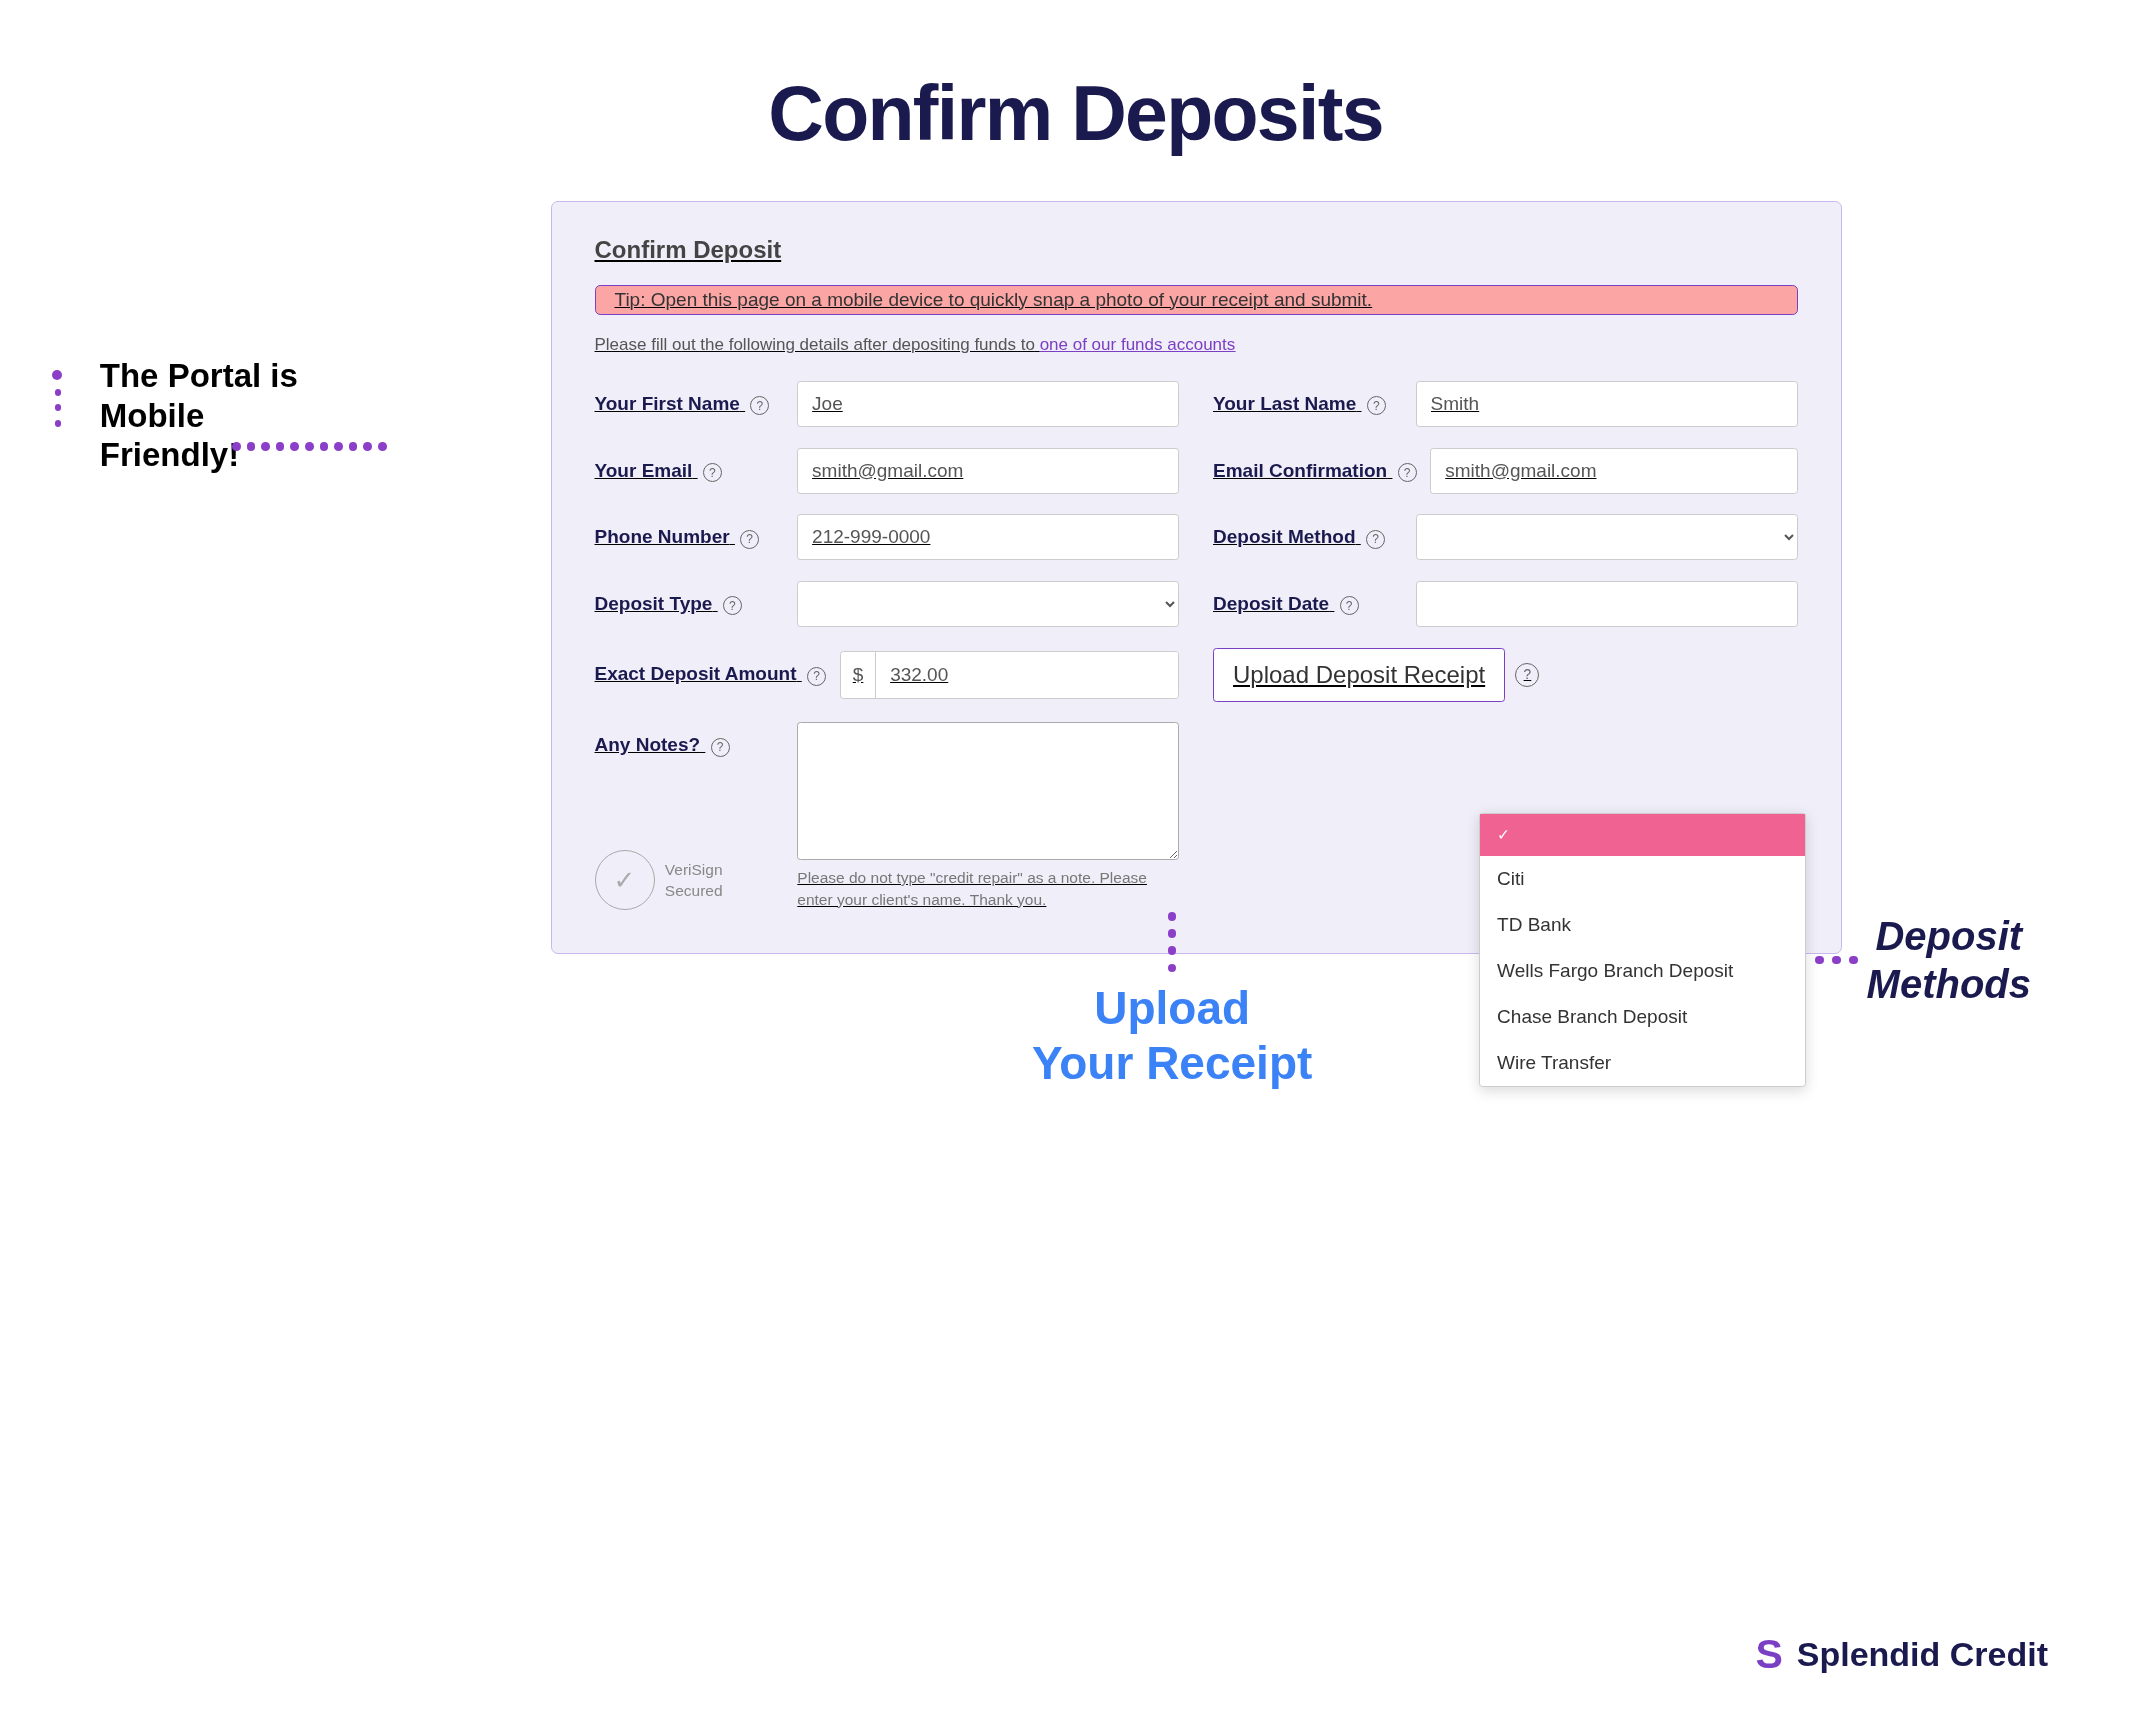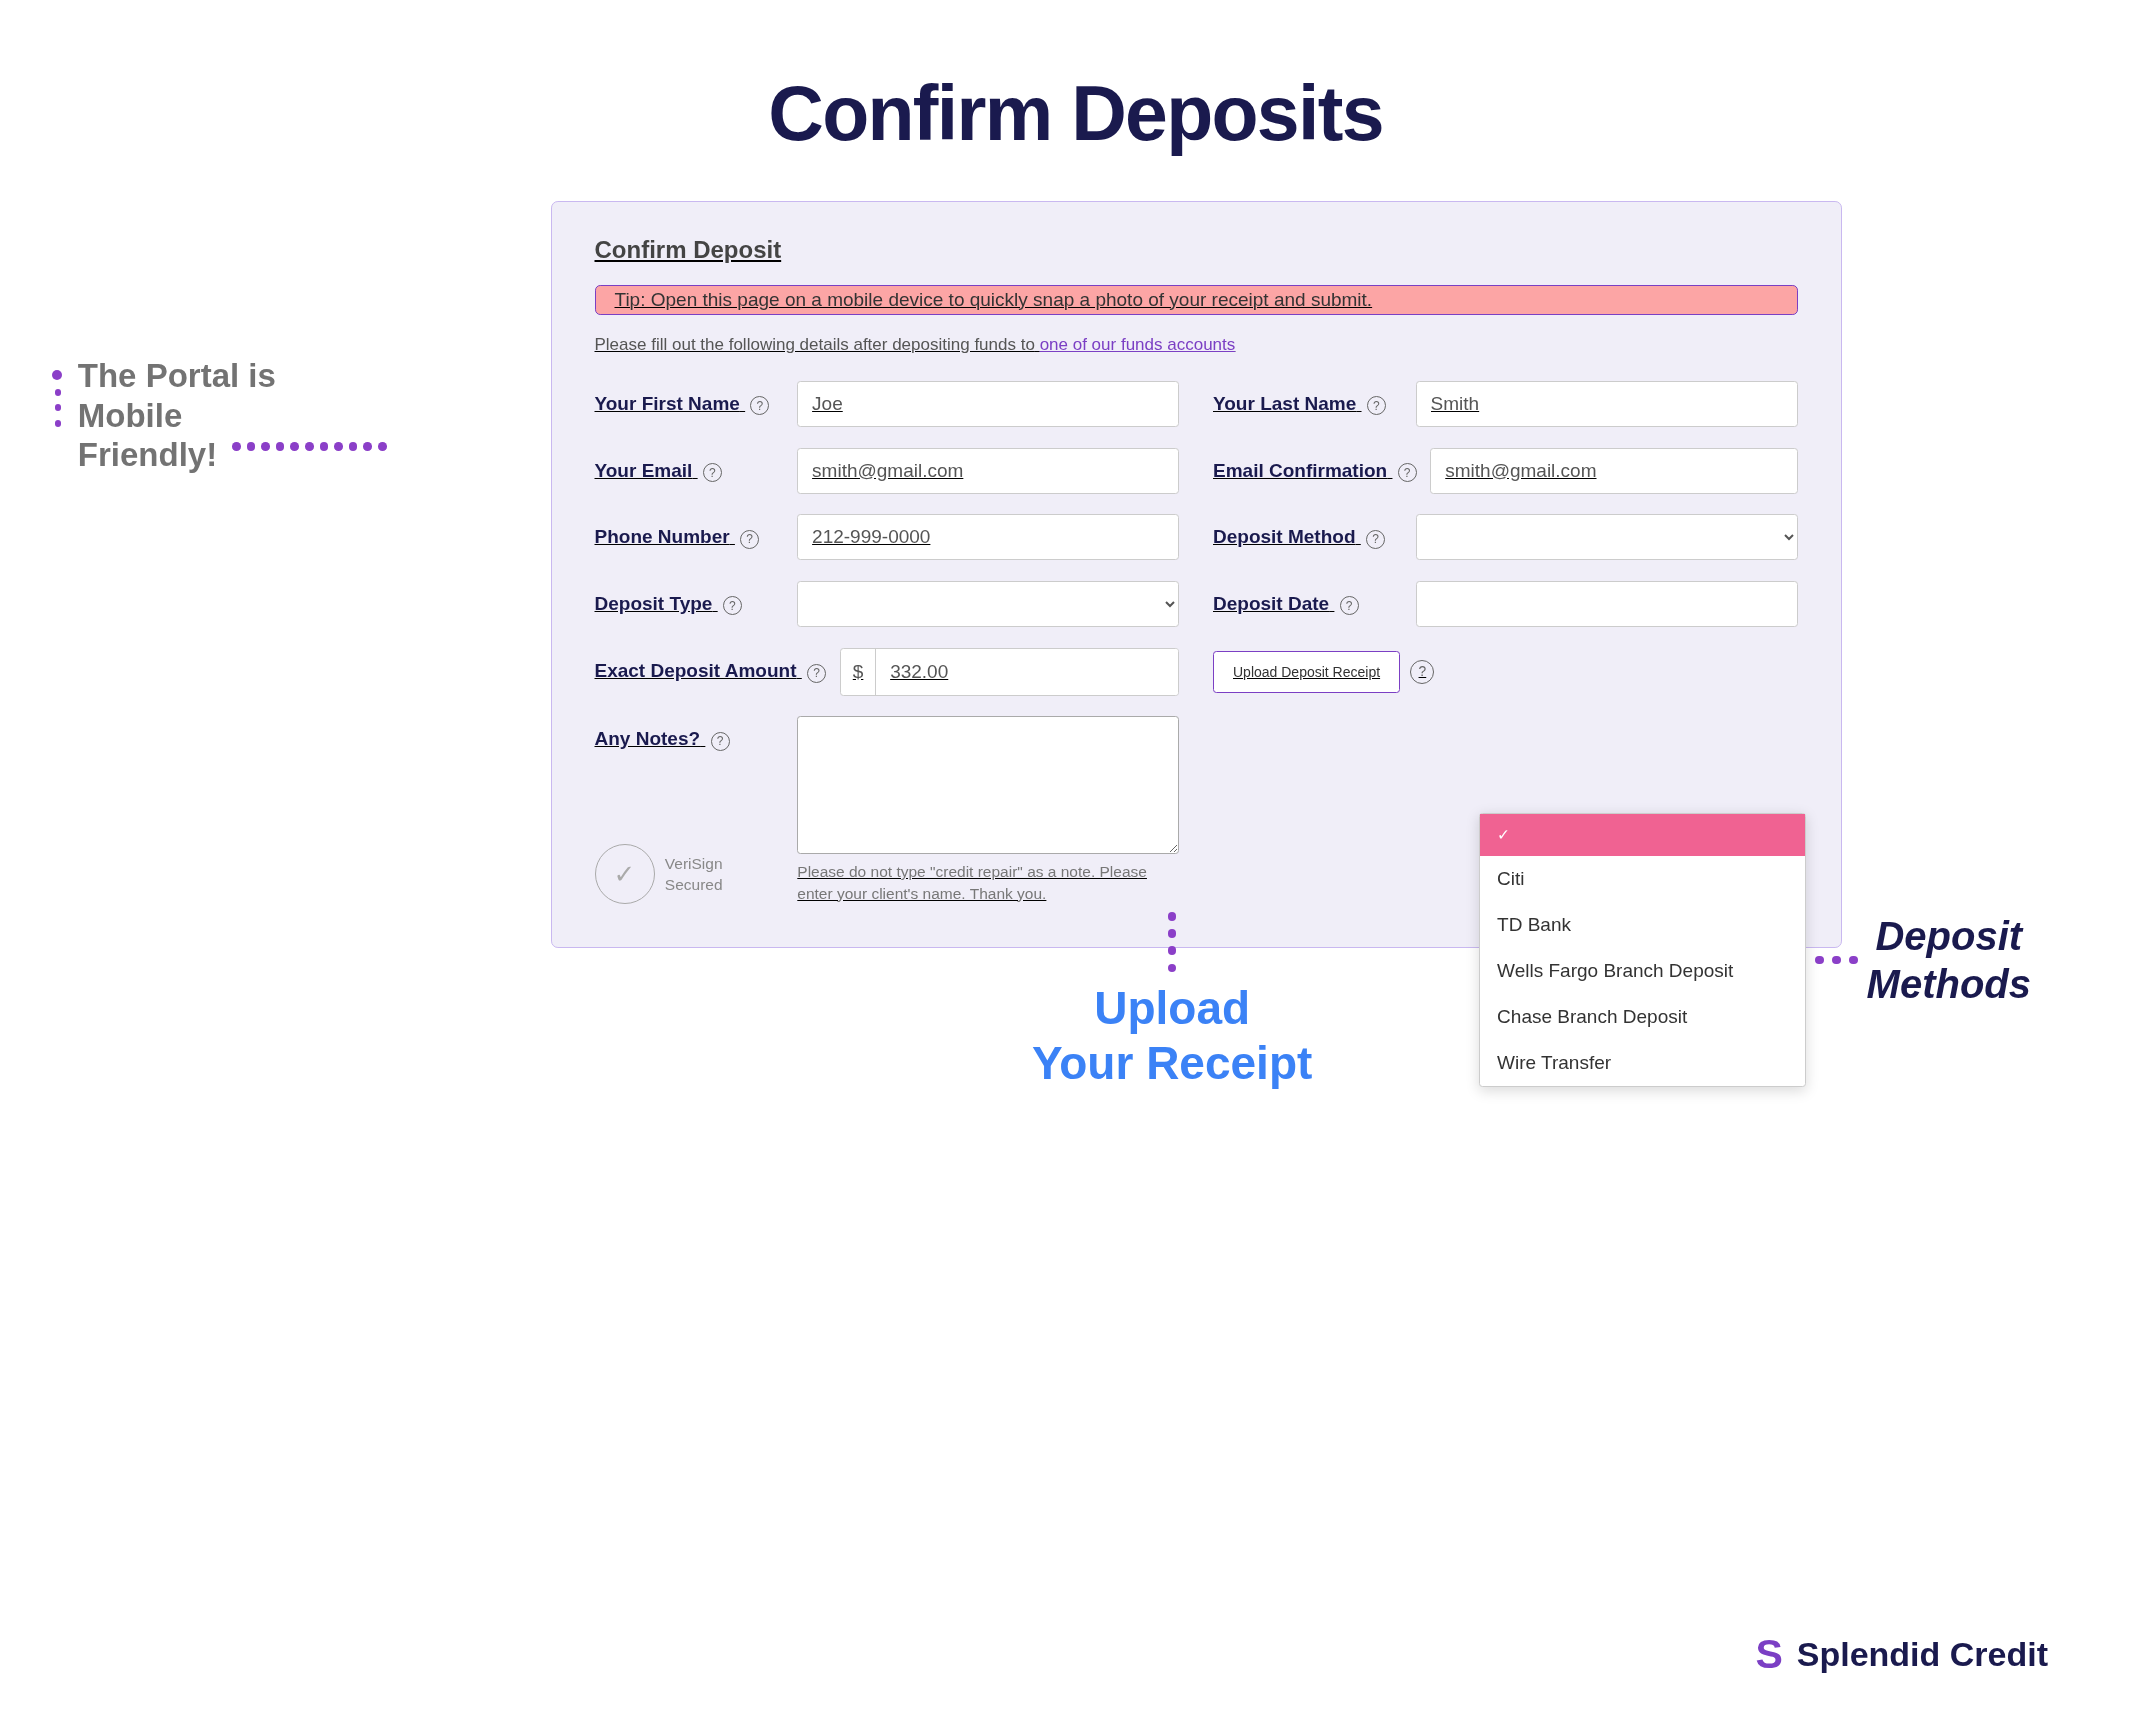--- a/index.html
+++ b/index.html
@@ -50,23 +50,24 @@
       width: 6.9px;
       height: 6.9px;
       border-radius: 50%;
       background: #8b3fc8;
       margin-left: 1.7px;
     }
 
     .annotation-text {
       font-size: 33px;
       font-weight: 900;
-      color: #737373;
+      color: #000000;
       line-height: 1.2;
       max-width: 206px;
+      margin-left: 22px;
     }
 
     .main-form-container {
       background: #f0eef8;
       border: 1.7px solid #c9b8f0;
       border-radius: 6.9px;
       width: 1291px;
       padding: 34px 43px 43px 43px;
       position: relative;
       margin-left: 241px;
@@ -192,21 +193,21 @@
       font-size: 19px;
       color: #555;
       outline: none;
     }
 
     .upload-btn {
       background: #fff;
       border: 1.7px solid #7b3fc4;
       border-radius: 3.4px;
       padding: 12px 19px;
-      font-size: 14px;
+      font-size: 24px;
       color: #333;
       cursor: pointer;
       white-space: nowrap;
     }
 
     .upload-row {
       display: flex;
       align-items: center;
       gap: 10.3px;
     }

